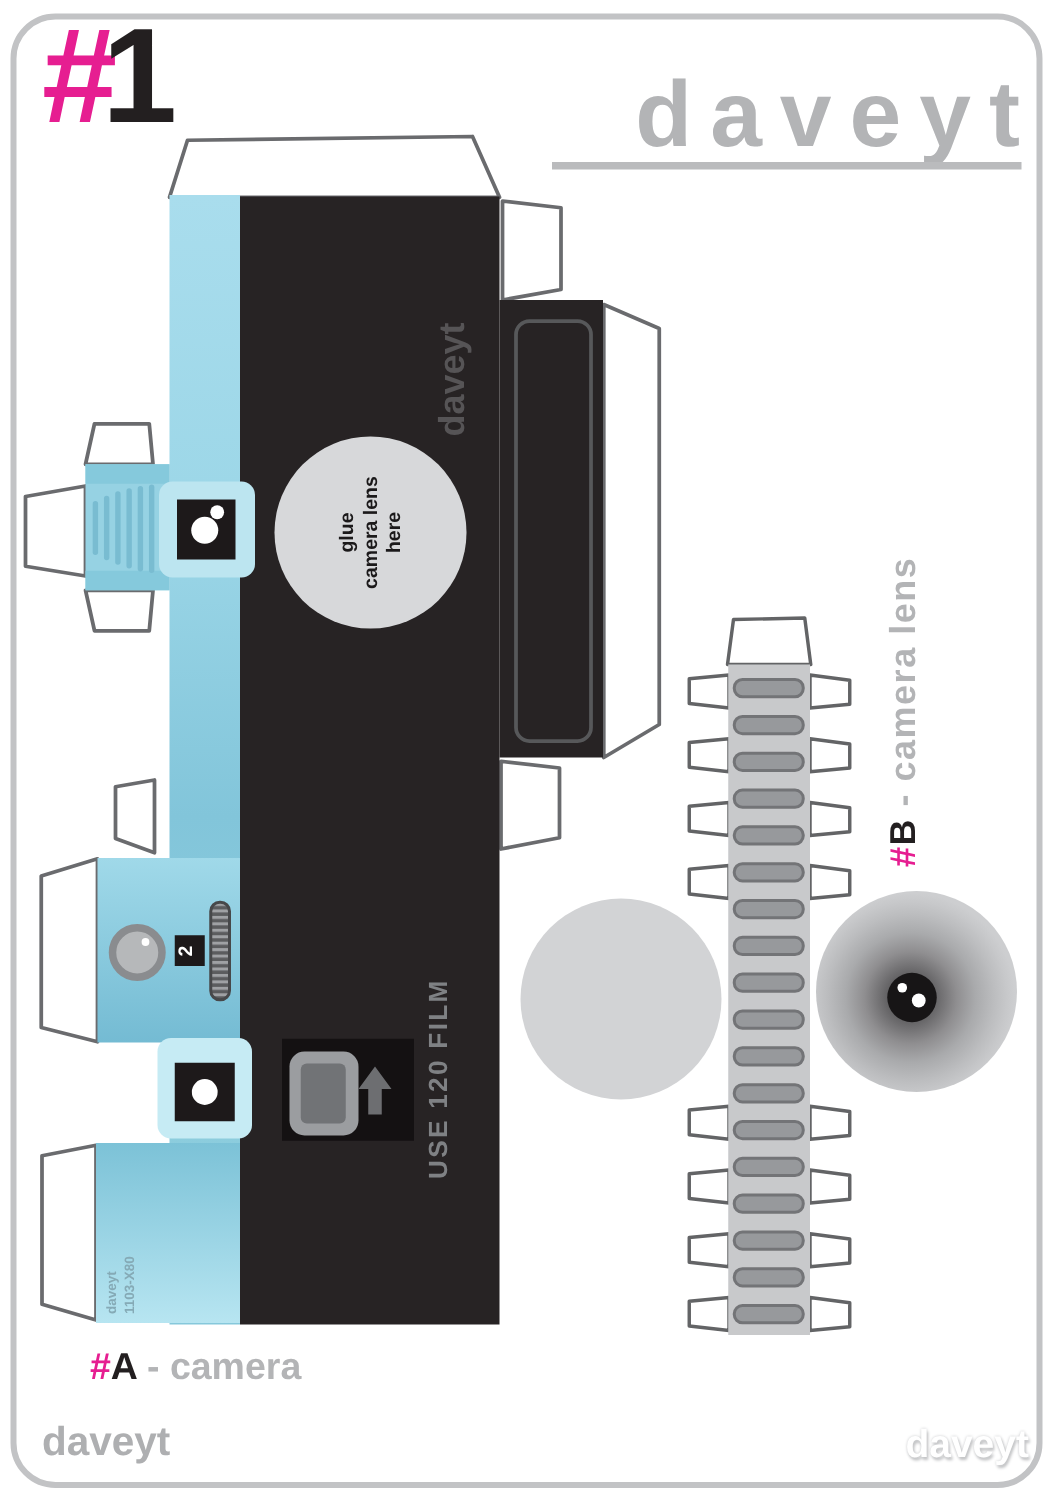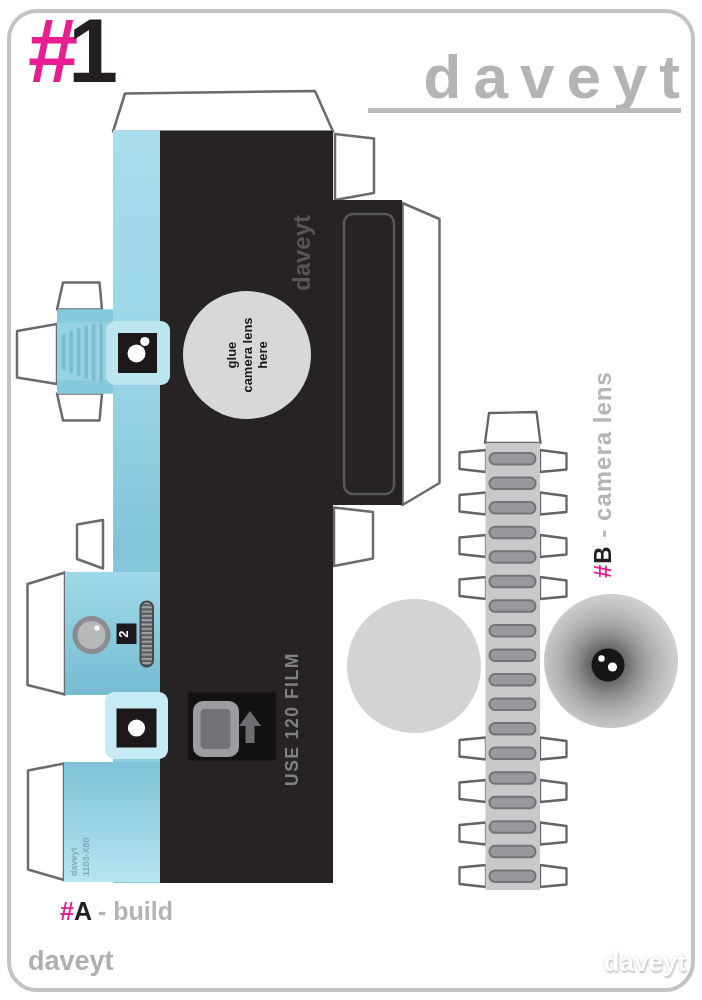--- a/index.html
+++ b/index.html
@@ -223,19 +223,19 @@
   <div class="vtext counter2" style="left:116.5px;top:643.5px;">2</div>
 
   <div class="vtext serial" style="left:69px;top:876px;">daveyt
 1103-X80</div>
 
   <div class="vtext b-label" style="left:591px;top:578px;">
     <span class="hash-pink">#</span><span class="letter-black">B</span><span class="rest-gray"> - camera lens</span>
   </div>
 
   <div class="a-label">
-    <span class="hash-pink">#</span><span class="letter-black">A</span><span class="rest-gray"> - build</span>
+    <span class="hash-pink">#</span><span class="letter-black">A</span><span class="rest-gray"> - camera</span>
   </div>
 
   <div class="footer-left">daveyt</div>
   <div class="footer-right">daveyt</div>
 
 </div>
 
 </body></html>

